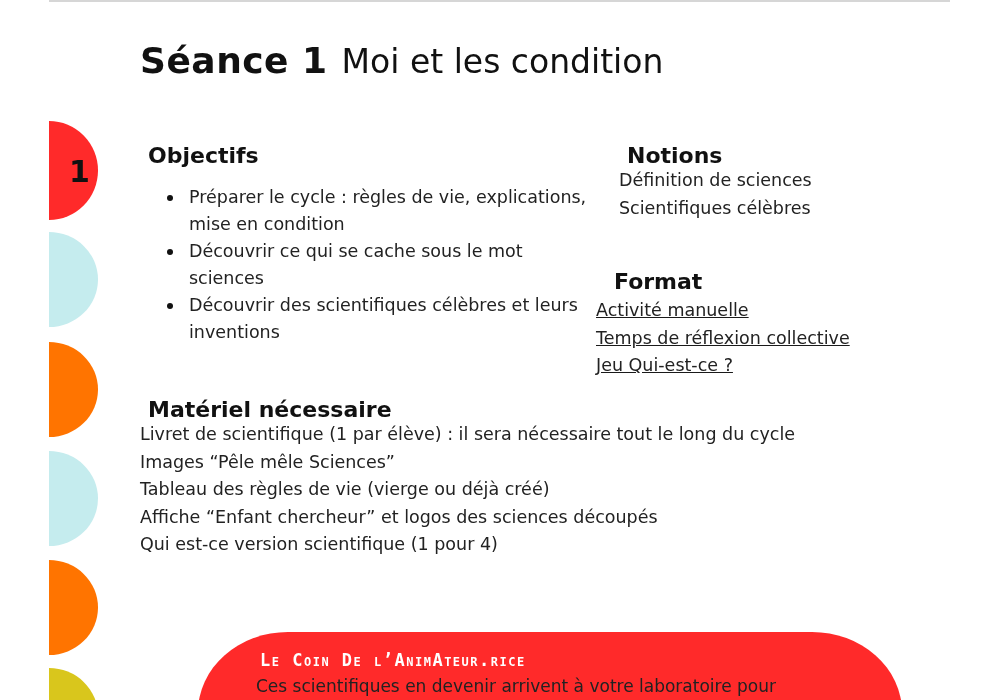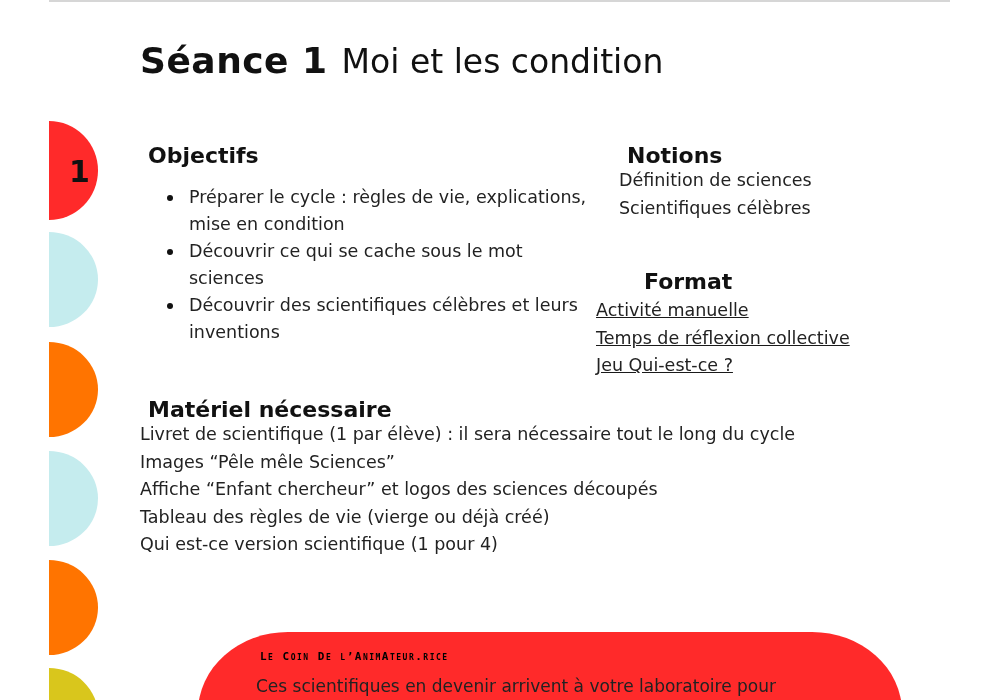--- a/index.html
+++ b/index.html
@@ -13,41 +13,41 @@
     .title { position: absolute; left: 140px; top: 40px; white-space: nowrap; }
     .title .num { font-size: 36px; font-weight: bold; color: #111; letter-spacing: 0.5px; }
     .title .sub { font-size: 33px; font-weight: normal; color: #111; margin-left: 14px; }
 
     .tab { position: absolute; left: 49px; width: 49px; border-radius: 0 100% 100% 0 / 0 50% 50% 0; }
     .tab-label { position: absolute; left: 20px; top: 50%; transform: translateY(-50%); font-size: 30px; font-weight: bold; color: #111; }
 
     h2 { margin: 8px; font-size: 22px; font-weight: bold; color: #111; position: absolute; white-space: nowrap; }
     .obj-h { left: 140px; top: 135px; }
     .notions-h { left: 619px; top: 135px; }
-    .format-h { left: 636px; top: 261px; }
+    .format-h { left: 606px; top: 261px; }
     .mat-h { left: 140px; top: 389px; }
 
     ul.obj { position: absolute; left: 156px; top: 184px; margin: 0; padding: 0 0 0 33px; width: 410px; list-style: none; }
     ul.obj li { position: relative; font-size: 17.5px; line-height: 27px; color: #222; }
     ul.obj li::before { content: ""; position: absolute; left: -22px; top: 11px; width: 6px; height: 6px; border-radius: 50%; background: #111; }
 
     .lines { position: absolute; margin: 0; padding: 0; list-style: none; }
     .lines li { font-size: 17.5px; line-height: 27.5px; color: #222; white-space: nowrap; }
     .notions-list { left: 619px; top: 167px; }
     .format-list { left: 596px; top: 297px; text-decoration: underline; }
     .mat-list { left: 140px; top: 421px; width: 740px; }
     .mat-list li { white-space: normal; }
 
     .coin {
       position: absolute; left: 198px; top: 632px; width: 704px; height: 120px;
       background: #ff2a2a; border-radius: 90px 90px 0 0 / 80px 80px 0 0;
     }
     .coin-title {
-      position: absolute; left: 62px; top: 18px; font-size: 11px; font-weight: bold;
-      letter-spacing: 1.5px; color: #000000; font-variant: small-caps; white-space: nowrap;
+      position: absolute; left: 62px; top: 18px; font-size: 17px; font-weight: bold;
+      letter-spacing: 1.5px; color: #ffffff; font-variant: small-caps; white-space: nowrap;
       font-family: "DejaVu Sans Mono", monospace;
     }
     .coin-text { position: absolute; left: 58px; top: 44px; font-size: 17px; color: #222; white-space: nowrap; }
   </style>
 </head>
 <body>
 
 <div class="top-rule"></div>
 
 <div class="title">
@@ -80,21 +80,21 @@
 <ul class="lines format-list">
   <li>Activité manuelle</li>
   <li>Temps de réflexion collective</li>
   <li>Jeu Qui-est-ce ?</li>
 </ul>
 
 <h2 class="mat-h">Matériel nécessaire</h2>
 <ul class="lines mat-list">
   <li>Livret de scientifique (1 par élève) : il sera nécessaire tout le long du cycle</li>
   <li>Images “Pêle mêle Sciences”</li>
+  <li>Tableau des règles de vie (vierge ou déjà créé)</li>
   <li>Affiche “Enfant chercheur” et logos des sciences découpés</li>
-  <li>Tableau des règles de vie (vierge ou déjà créé)</li>
   <li>Qui est-ce version scientifique (1 pour 4)</li>
 </ul>
 
 <div class="coin">
   <div class="coin-title">Le Coin De l’AnimAteur.rice</div>
   <div class="coin-text">Ces scientifiques en devenir arrivent à votre laboratoire pour</div>
 </div>
 
 </body></html>

